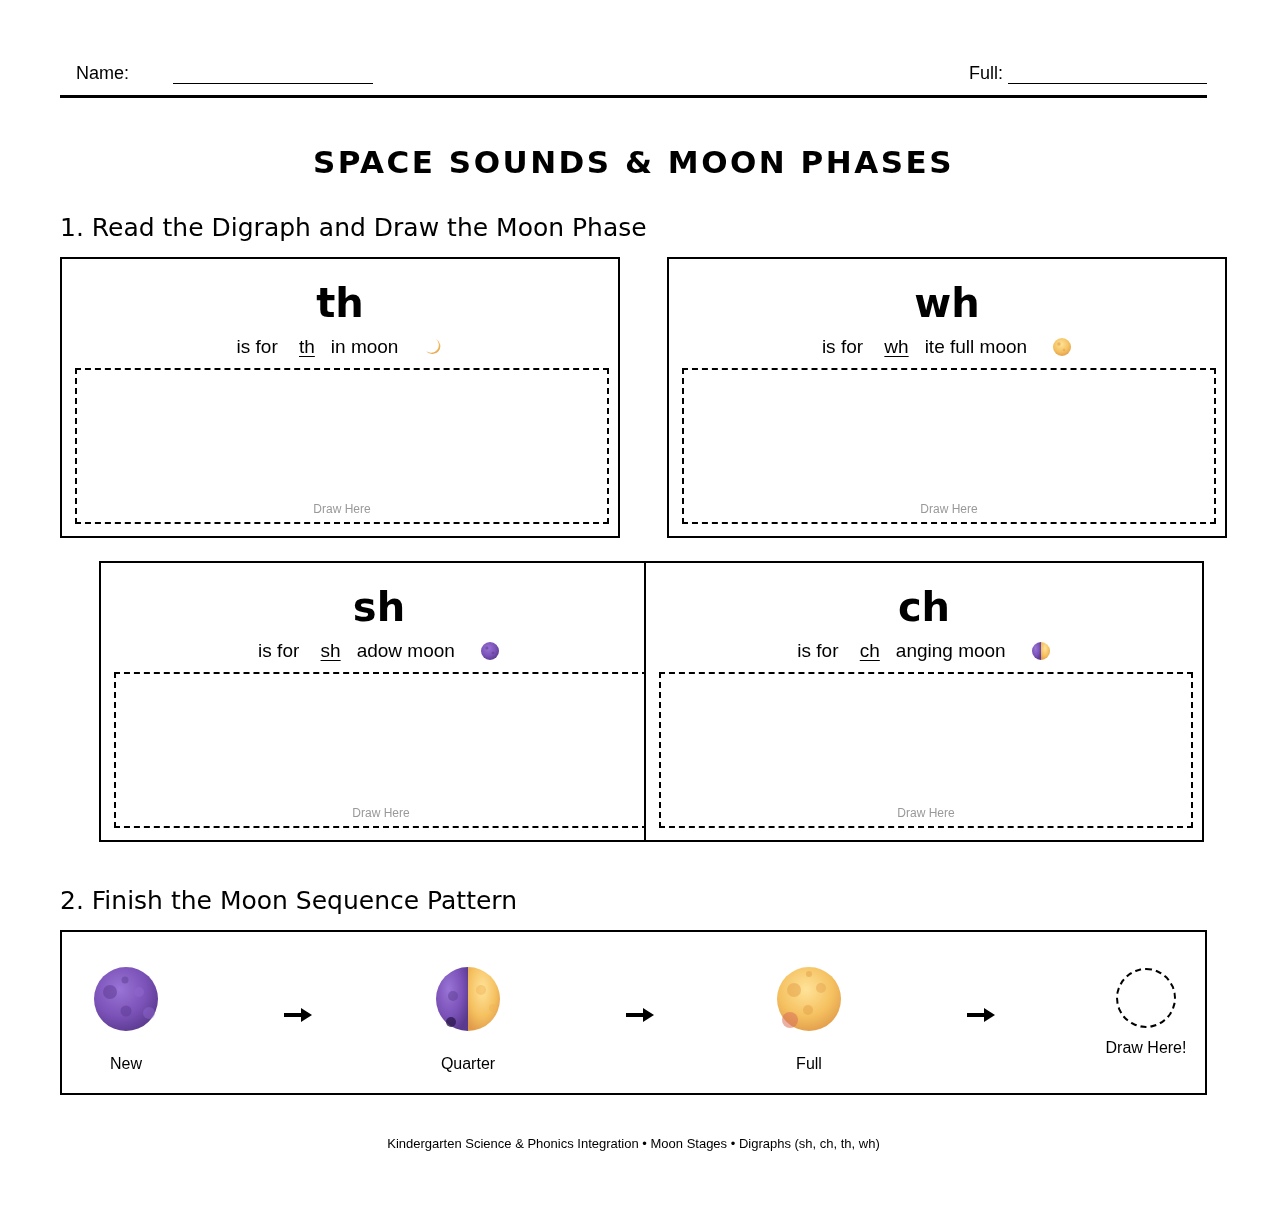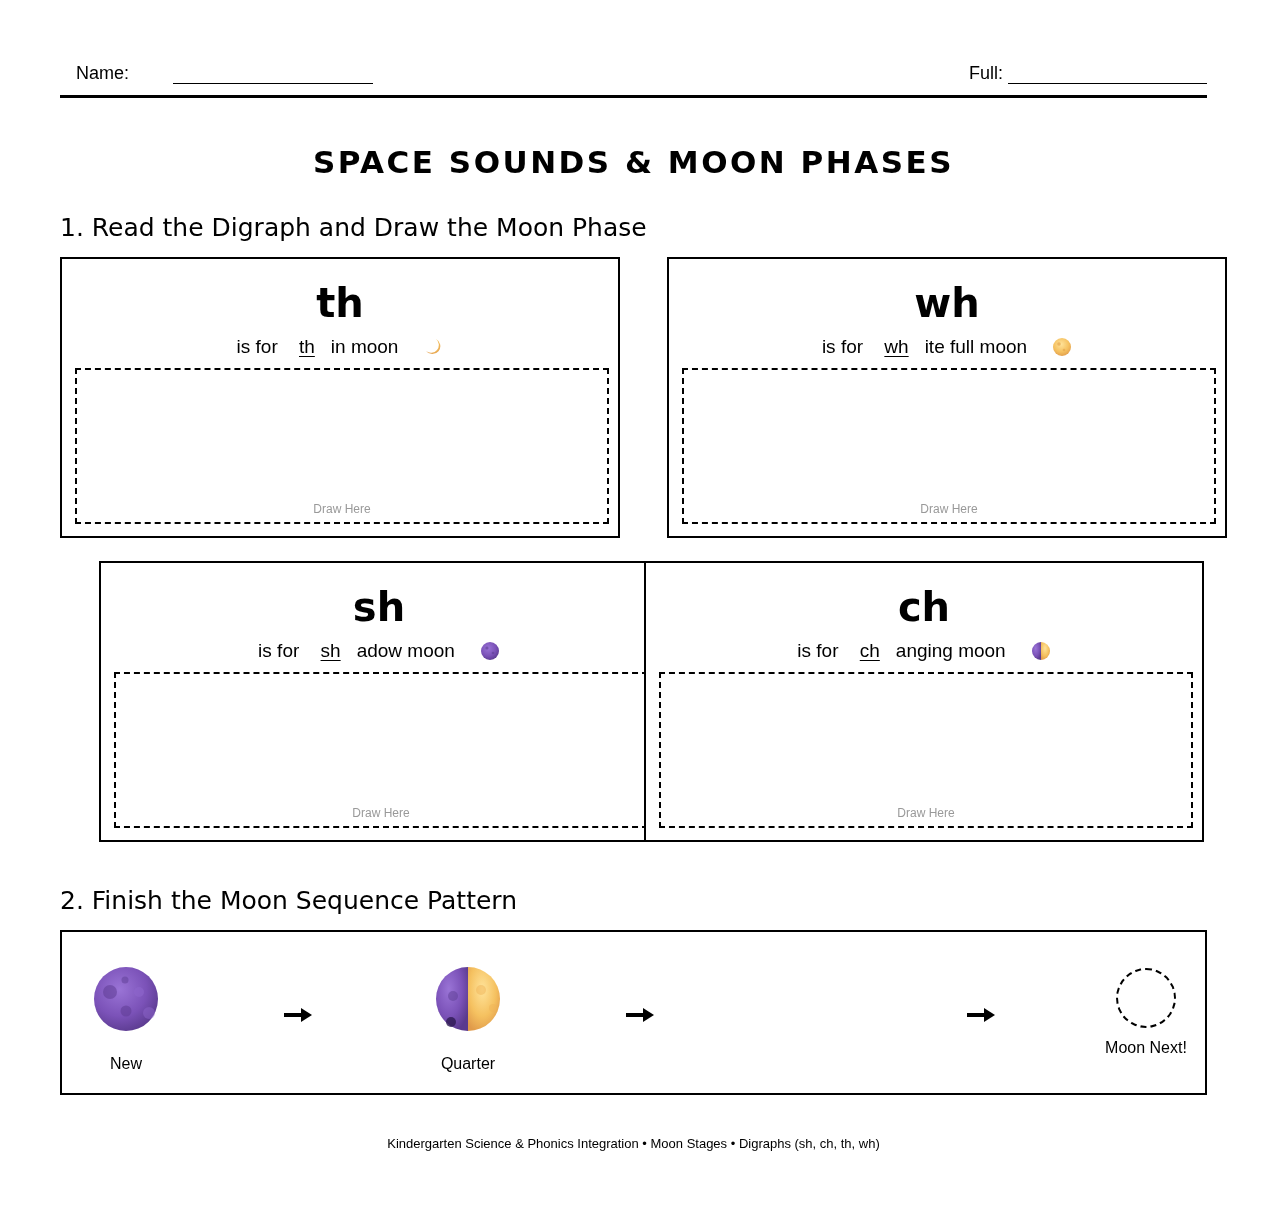--- a/index.html
+++ b/index.html
@@ -219,26 +219,37 @@
         <circle cx="58" cy="42" r="4" fill="#f0b458" opacity="0.5"></circle>
       </svg>
       <div class="seq-label">Quarter</div>
     </div>
 
     <svg class="arrow a2" viewBox="0 0 28 14">
       <rect x="0" y="5" width="18" height="4" fill="#000"></rect>
       <polygon points="17,0 28,7 17,14" fill="#000"></polygon>
     </svg>
 
+    <div class="seq-item s3">
+      <svg class="moon" viewBox="0 0 66 66">
+        <circle cx="33" cy="33" r="32" fill="url(#gYellow)"></circle>
+        <circle cx="18" cy="24" r="7" fill="#e6a64f" opacity="0.6"></circle>
+        <circle cx="33" cy="8" r="3" fill="#e6a64f" opacity="0.6"></circle>
+        <circle cx="45" cy="22" r="5" fill="#e6a64f" opacity="0.5"></circle>
+        <circle cx="32" cy="44" r="5" fill="#e6a64f" opacity="0.6"></circle>
+        <circle cx="14" cy="54" r="8" fill="#d8705a" opacity="0.55"></circle>
+      </svg>
+      <div class="seq-label">Full</div>
+    </div>
 
     <svg class="arrow a3" viewBox="0 0 28 14">
       <rect x="0" y="5" width="18" height="4" fill="#000"></rect>
       <polygon points="17,0 28,7 17,14" fill="#000"></polygon>
     </svg>
 
     <div class="seq-item s4">
       <div class="dashed-circle"></div>
-      <div class="seq-label">Moon Next!</div>
+      <div class="seq-label">Draw Here!</div>
     </div>
   </div>
 
   <div class="footer">Kindergarten Science &amp; Phonics Integration • Moon Stages • Digraphs (sh, ch, th, wh)</div>
 </div>
 
 </body></html>

